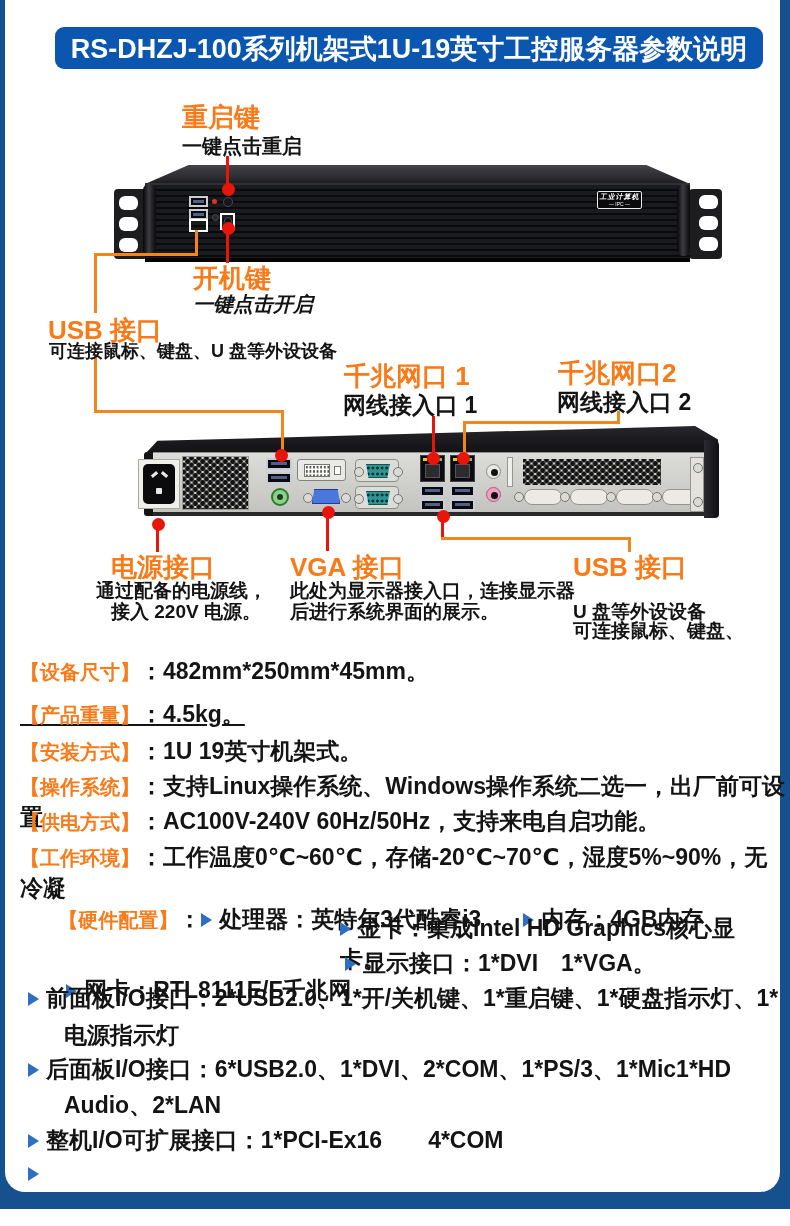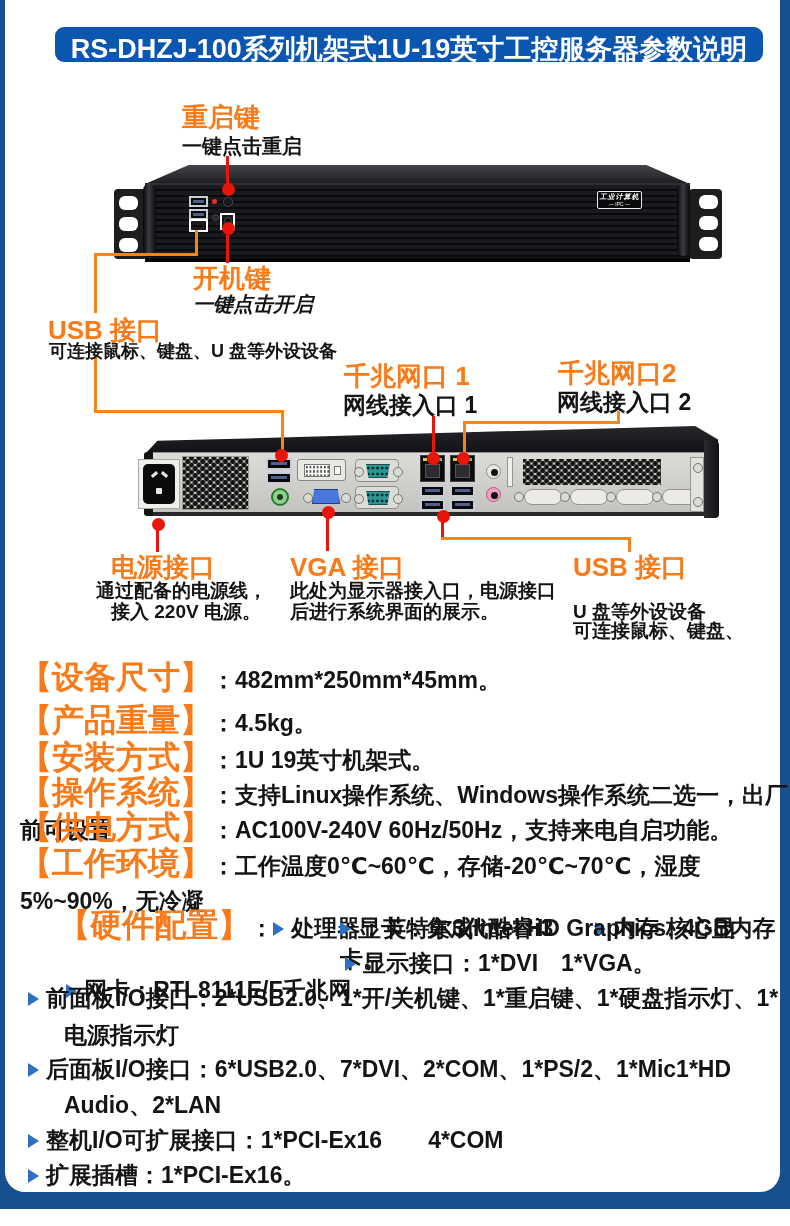--- a/index.html
+++ b/index.html
@@ -5,21 +5,21 @@
   :root{
     --frame-blue:#16508f; --title-blue:#0b56ae; --orange:#f87a18;
     --line-orange:#f1851e; --red:#e8150b; --bullet-blue:#2e6fc2; --ink:#141414;
   }
   html,body{margin:0;padding:0;}
   body{font-family:"Liberation Sans","DejaVu Sans",sans-serif;}
   .page{position:relative;width:790px;height:1226px;background:#ffffff;overflow:hidden;}
   .blue-frame{position:absolute;left:0;top:0;width:790px;height:1209px;background:var(--frame-blue);}
   .card{position:absolute;left:5px;top:0;width:775px;height:1192px;background:#ffffff;border-radius:0 0 20px 20px;}
   .abs{position:absolute;box-sizing:border-box;}
-  .title-bar{position:absolute;left:55px;top:27px;width:708px;height:35px;background:var(--title-blue);
+  .title-bar{position:absolute;left:55px;top:27px;width:708px;height:42px;background:var(--title-blue);
     border-radius:9px;color:#fff;font-weight:700;font-size:27px;line-height:44px;text-align:center;white-space:nowrap;}
   
   .vline,.hline{position:absolute;}
   .red{background:var(--red);}
   .oline{background:var(--line-orange);}
   .dot{position:absolute;width:13px;height:13px;border-radius:50%;background:var(--red);z-index:6;}
   .cap{position:absolute;white-space:nowrap;z-index:7;}
   .cap-orange{color:var(--orange);font-weight:700;font-size:26px;}
   .cap-desc{color:var(--ink);font-weight:600;font-size:20px;}
   .cap-desc-sm{color:var(--ink);font-weight:600;font-size:19px;line-height:21.5px;}
@@ -34,21 +34,21 @@
   .port{position:absolute;box-sizing:border-box;}
   .usb-port{background:#0a0a0d;border:2px solid #c9ced6;}
   .usb-port i{display:block;margin:2px auto 0;width:70%;height:3px;background:#51608a;}
   .vent{background-color:#d6d6d3;border:1px solid #9a9a97;
     background-image:radial-gradient(circle,#131313 2.2px,transparent 2.9px),radial-gradient(circle,#131313 2.2px,transparent 2.9px);
     background-size:7.5px 7px;background-position:1px 1px,4.7px 4.5px;}
   .screw{position:absolute;width:8px;height:8px;border-radius:50%;background:#dadad6;border:1px solid #76766f;}
   .oval{position:absolute;height:14px;background:#eceae5;border:1px solid #99958e;border-radius:8px;}
   
   .spec-row{position:absolute;left:20px;white-space:pre-wrap;font-size:23px;color:var(--ink);font-weight:600;}
-  .spec-label{color:var(--orange);font-weight:700;font-size:32px;}
+  .spec-label{color:var(--orange);font-weight:700;font-size:20px;}
   .tri{display:inline-block;width:0;height:0;border-left:11px solid var(--bullet-blue);
     border-top:7px solid transparent;border-bottom:7px solid transparent;margin:0 7px 1px 0;vertical-align:middle;}
   .z5{z-index:5;}
 </style>
 </head>
 <body>
 
 <div class="page">
   <div class="blue-frame"></div>
   <div class="card"></div>
@@ -218,45 +218,45 @@
     <div class="vline red z5" style="left:326px;top:517px;width:3px;height:34px;"></div>
     <div class="dot" style="left:437px;top:510px;"></div>
     <div class="vline red z5" style="left:441px;top:521px;width:3px;height:19px;"></div>
     <div class="hline oline z5" style="left:441px;top:537px;width:190px;height:3px;"></div>
     <div class="vline oline z5" style="left:628px;top:537px;width:3px;height:15px;"></div>
 
     <div class="cap cap-orange" style="left:111px;top:550px;">电源接口</div>
     <div class="cap cap-desc-sm" style="left:96px;top:580px;">通过配备的电源线，</div>
     <div class="cap cap-desc-sm" style="left:111px;top:601px;">接入 220V 电源。</div>
     <div class="cap cap-orange" style="left:290px;top:550px;">VGA 接口</div>
-    <div class="cap cap-desc-sm" style="left:290px;top:580px;">此处为显示器接入口，电源接口</div>
+    <div class="cap cap-desc-sm" style="left:290px;top:580px;">此处为显示器接入口，连接显示器</div>
     <div class="cap cap-desc-sm" style="left:290px;top:601px;">后进行系统界面的展示。</div>
     <div class="cap cap-orange" style="left:573px;top:550px;">USB 接口</div>
     <div class="cap cap-desc-sm" style="left:573px;top:580px;margin-top:40px;">可连接鼠标、键盘、</div>
     <div class="cap cap-desc-sm" style="left:573px;top:601px;">U 盘等外设设备</div>
   </div>
 
   <div>
     <div class="spec-row" style="top:656px;"><span class="spec-label">【设备尺寸】</span><span>：482mm*250mm*45mm。</span></div>
-    <div class="spec-row" style="top:699px;"><span class="spec-label">【产品重量】</span><span>：4.5kg。</span></div>
+    <div class="spec-row" style="top:699px;text-decoration:underline;"><span class="spec-label">【产品重量】</span><span>：4.5kg。</span></div>
     <div class="spec-row" style="top:736px;"><span class="spec-label">【安装方式】</span><span>：1U 19英寸机架式。</span></div>
     <div class="spec-row" style="top:771px;"><span class="spec-label">【操作系统】</span><span>：支持Linux操作系统、Windows操作系统二选一，出厂前可设置</span></div>
     <div class="spec-row" style="top:806px;"><span class="spec-label">【供电方式】</span><span>：AC100V-240V 60Hz/50Hz，支持来电自启功能。</span></div>
     <div class="spec-row" style="top:842px;"><span class="spec-label">【工作环境】</span><span>：工作温度0℃~60℃，存储-20℃~70℃，湿度5%~90%，无冷凝</span></div>
 
     <div class="spec-row" style="top:877px;">
       <span class="spec-label">【硬件配置】</span><span>：</span><span class="tri"></span><span>处理器：英特尔3代酷睿i3</span><span style="display:inline-block;width:42px;"></span><span class="tri"></span><span>内存：4GB内存</span>
     </div>
     <div class="spec-row" style="top:913px;left:28px;width:740px;">
       <span class="abs" style="left:312px;top:0;"><span class="tri"></span><span>显卡：集成Intel HD Graphics核心显卡。</span></span>
     </div>
     <div class="spec-row" style="top:948px;left:28px;width:740px;">
       <span><span class="tri"></span><span>网卡：RTL8111E/F千兆网</span></span>
       <span class="abs" style="left:317px;top:0;"><span class="tri"></span><span>显示接口：1*DVI　1*VGA。</span></span>
     </div>
     <div class="spec-row" style="top:983px;left:28px;"><span class="tri"></span><span>前面板I/O接口：2*USB2.0、1*开/关机键、1*重启键、1*硬盘指示灯、1*</span></div>
     <div class="spec-row" style="top:1020px;left:64px;"><span>电源指示灯</span></div>
-    <div class="spec-row" style="top:1054px;left:28px;"><span class="tri"></span><span>后面板I/O接口：6*USB2.0、7*DVI、2*COM、1*PS/2、1*Mic1*HD</span></div>
+    <div class="spec-row" style="top:1054px;left:28px;"><span class="tri"></span><span>后面板I/O接口：6*USB2.0、1*DVI、2*COM、1*PS/3、1*Mic1*HD</span></div>
     <div class="spec-row" style="top:1090px;left:64px;"><span>Audio、2*LAN</span></div>
     <div class="spec-row" style="top:1125px;left:28px;"><span class="tri"></span><span>整机I/O可扩展接口：1*PCI-Ex16　　4*COM</span></div>
-    <div class="spec-row" style="top:1160px;left:28px;"><span class="tri"></span><span>扩展插槽：1*PCI-Ex16。</span></div>
+    <div class="spec-row" style="top:1160px;left:28px;"><span class="tri"></span></div>
   </div>
 </div>
 
 </body></html>

